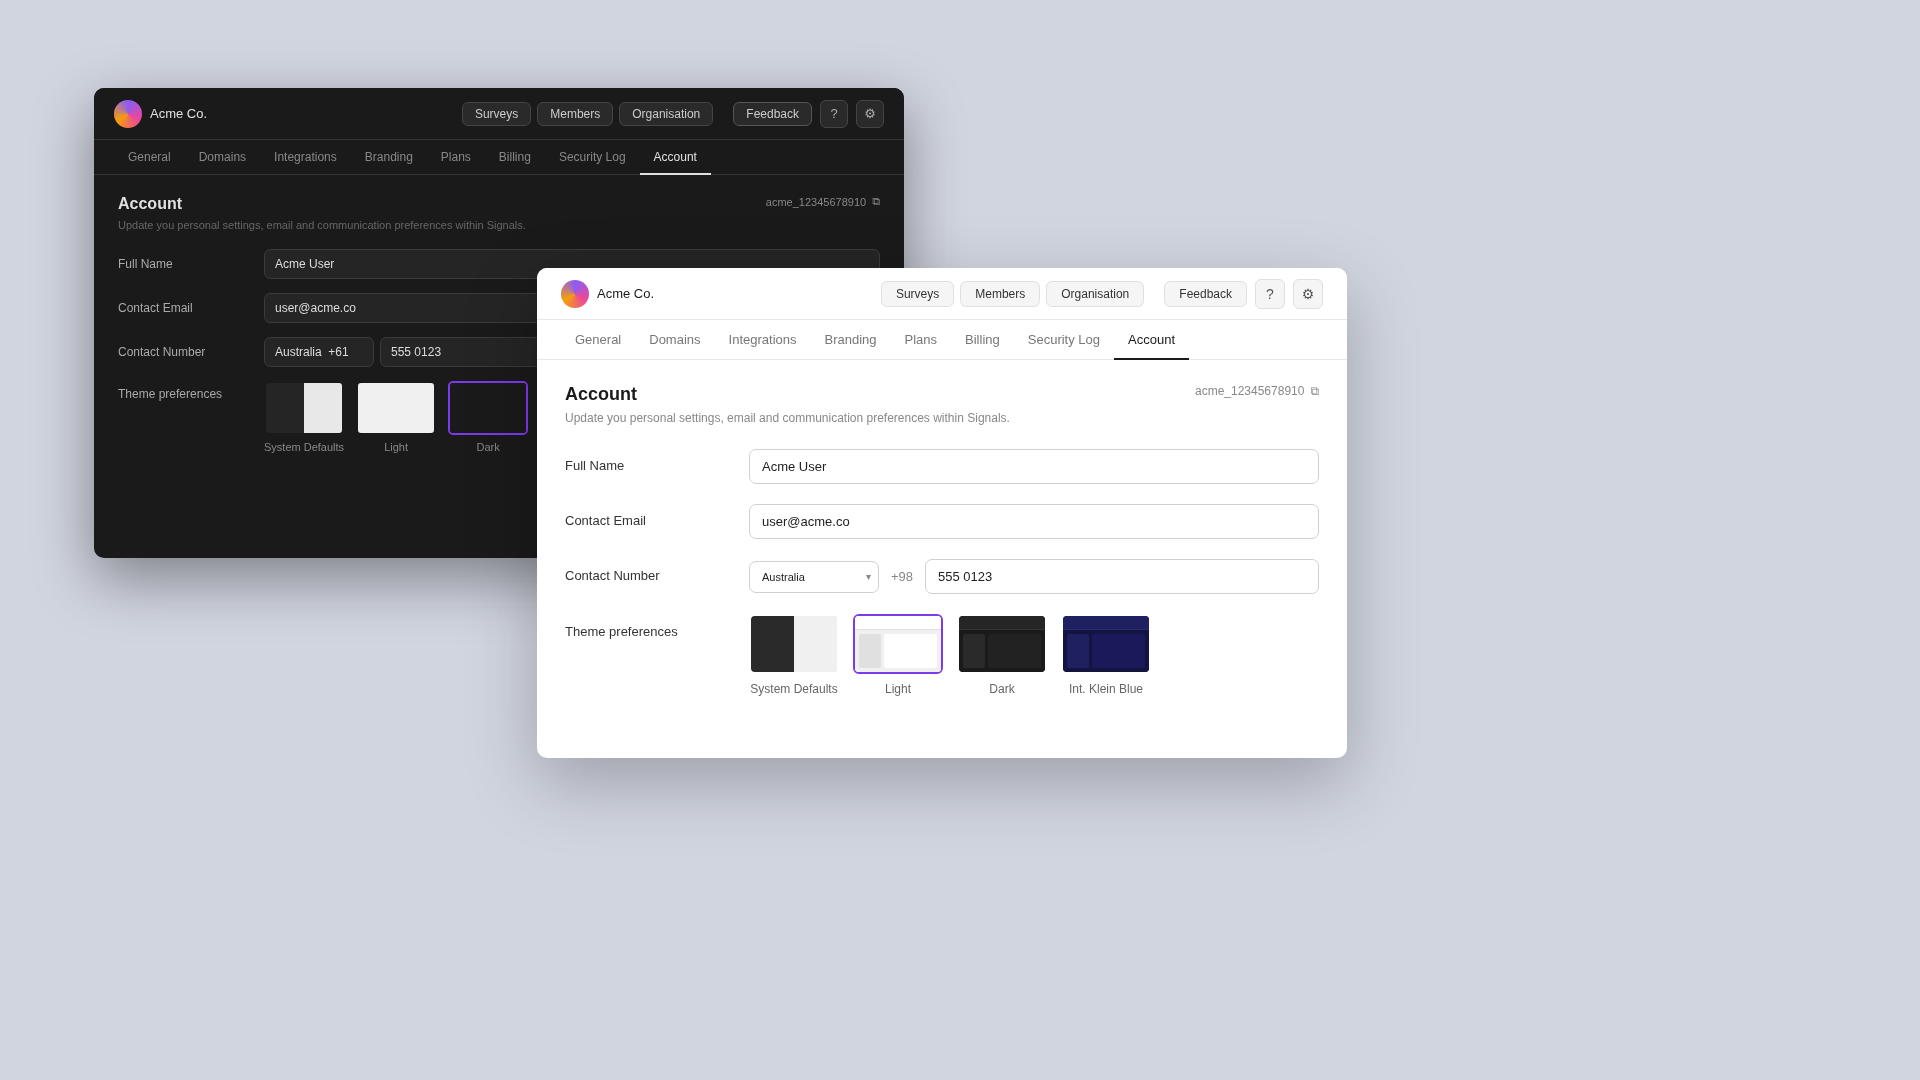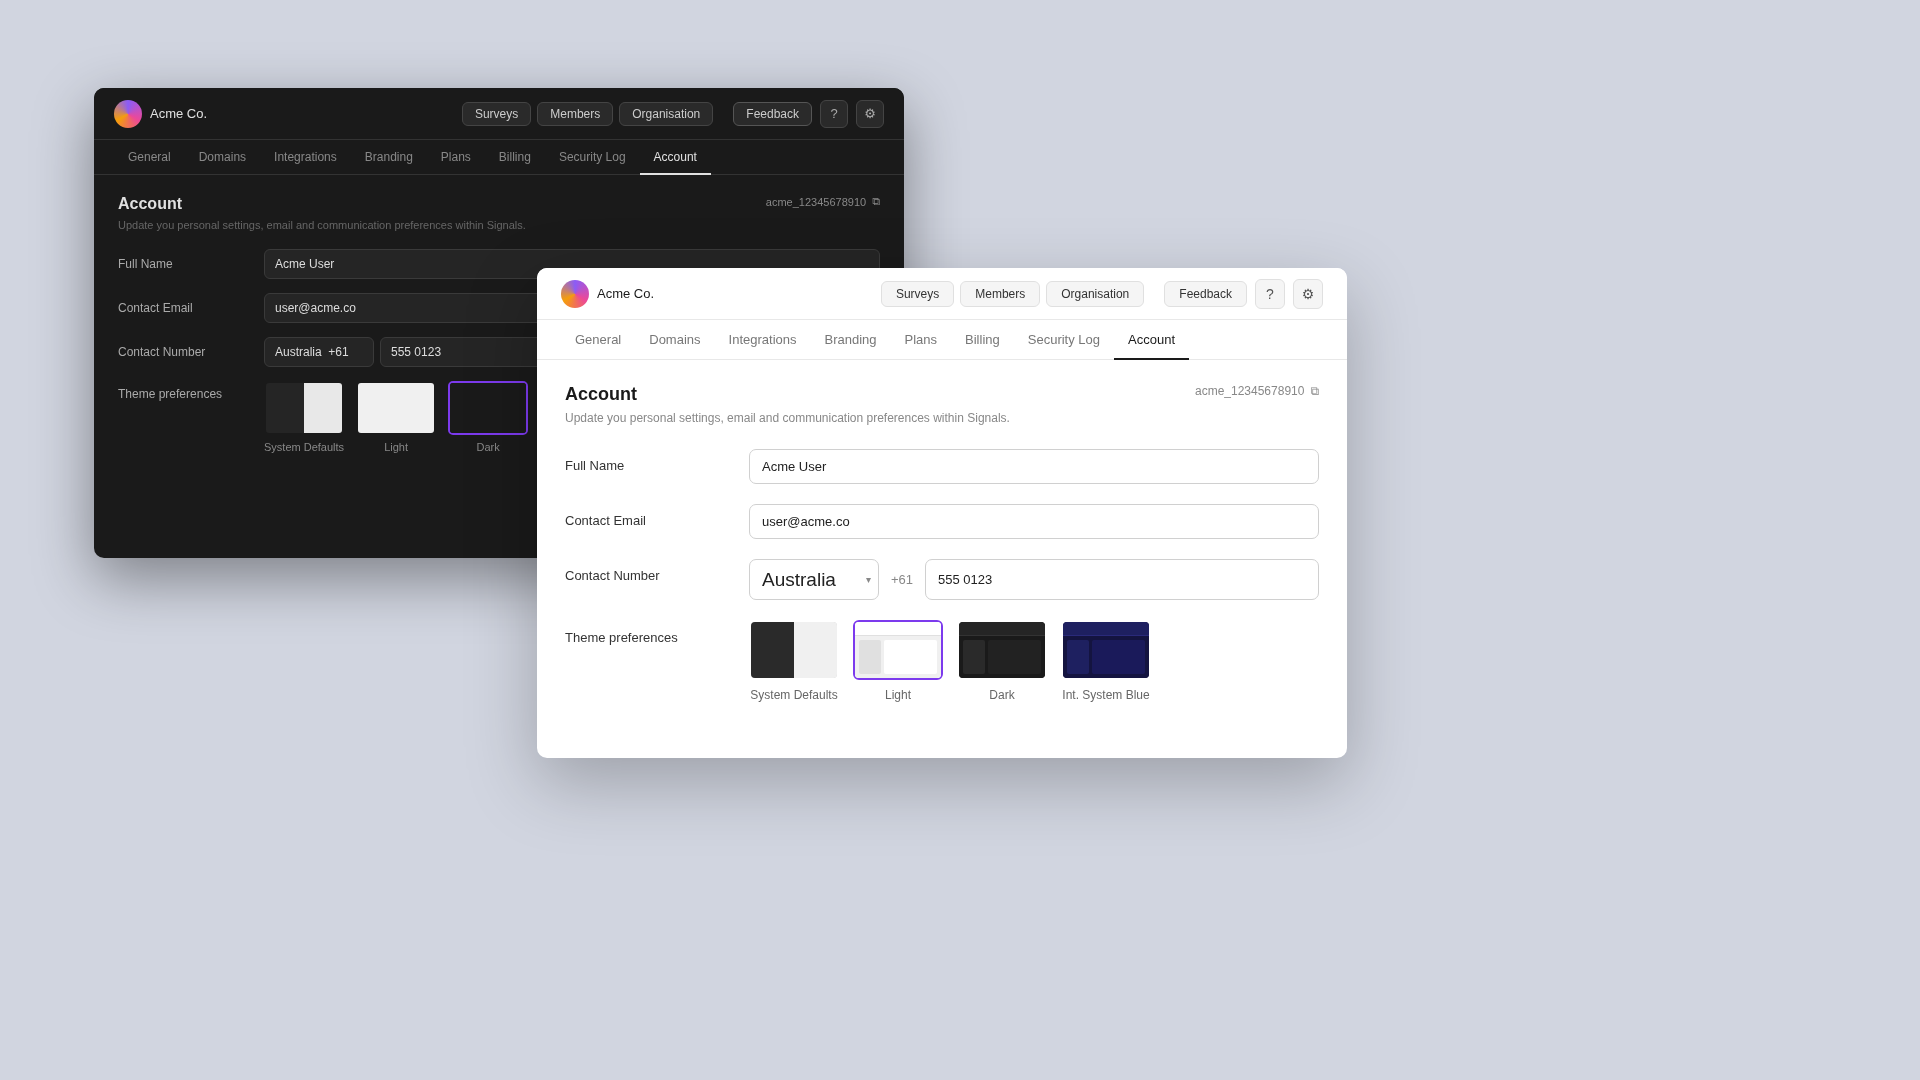--- a/index.html
+++ b/index.html
@@ -454,21 +454,21 @@
       display: flex;
       align-items: center;
     }
 
     .light-window .country-select {
       background: #ffffff;
       border: 1px solid #d0d0d0;
       border-radius: 7px;
       padding: 9px 28px 9px 12px;
       color: #222;
-      font-size: 19px;
+      font-size: 11px;
       appearance: none;
       width: 130px;
     }
 
     .light-window .select-arrow {
       position: absolute;
       right: 8px;
       color: #888;
       font-size: 10px;
       pointer-events: none;
@@ -831,21 +831,21 @@
     <div class="form-row">
       <span class="form-label">Contact Number</span>
       <div class="contact-number-row">
         <div class="phone-row">
           <div class="country-select-wrapper">
             <select class="country-select">
               <option>Australia</option>
             </select>
             <span class="select-arrow">▾</span>
           </div>
-          <span style="display:flex;align-items:center;padding:0 4px;color:#888;font-size:13px;">+61</span>
+          <span style="display:flex;align-items:center;padding:0 4px;color:#888;font-size:13px;">+98</span>
           <input class="phone-input" value="555 0123" style="">
         </div>
       </div>
     </div>
 
     <div class="theme-section">
       <span class="theme-label">Theme preferences</span>
       <div class="theme-options">
 
         <div class="theme-option">
@@ -887,20 +887,20 @@
         <div class="theme-option">
           <div class="theme-thumbnail">
             <div class="lt-thumb-klein">
               <div class="top-bar"></div>
               <div class="body-area">
                 <div class="sidebar-mini"></div>
                 <div class="content-mini"></div>
               </div>
             </div>
           </div>
-          <span class="theme-name">Int. System Blue</span>
+          <span class="theme-name">Int. Klein Blue</span>
         </div>
 
       </div>
     </div>
 
   </div>
 </div>
 
 </body></html>

